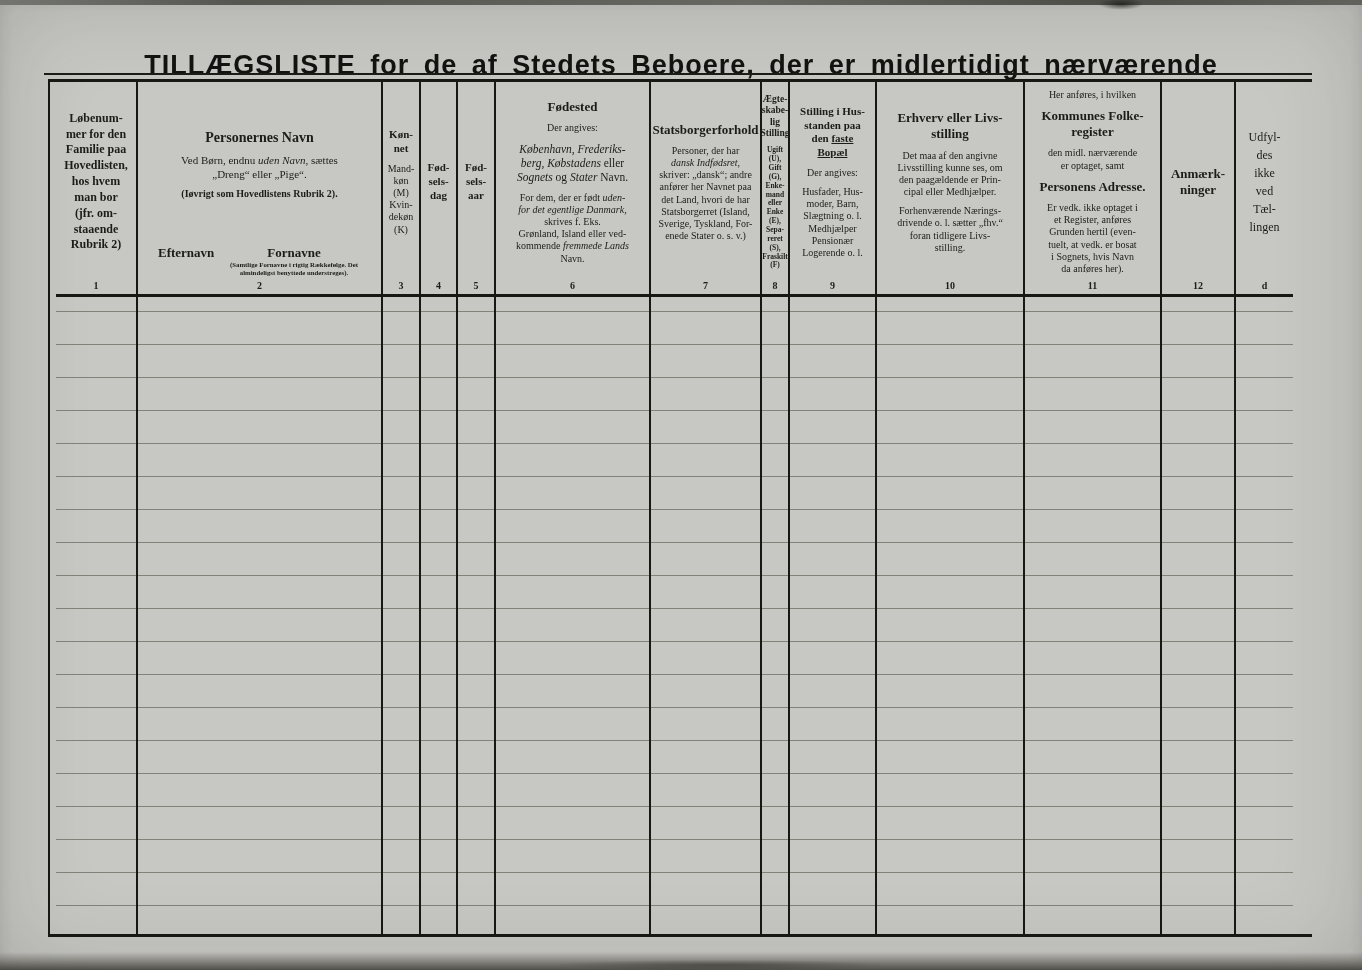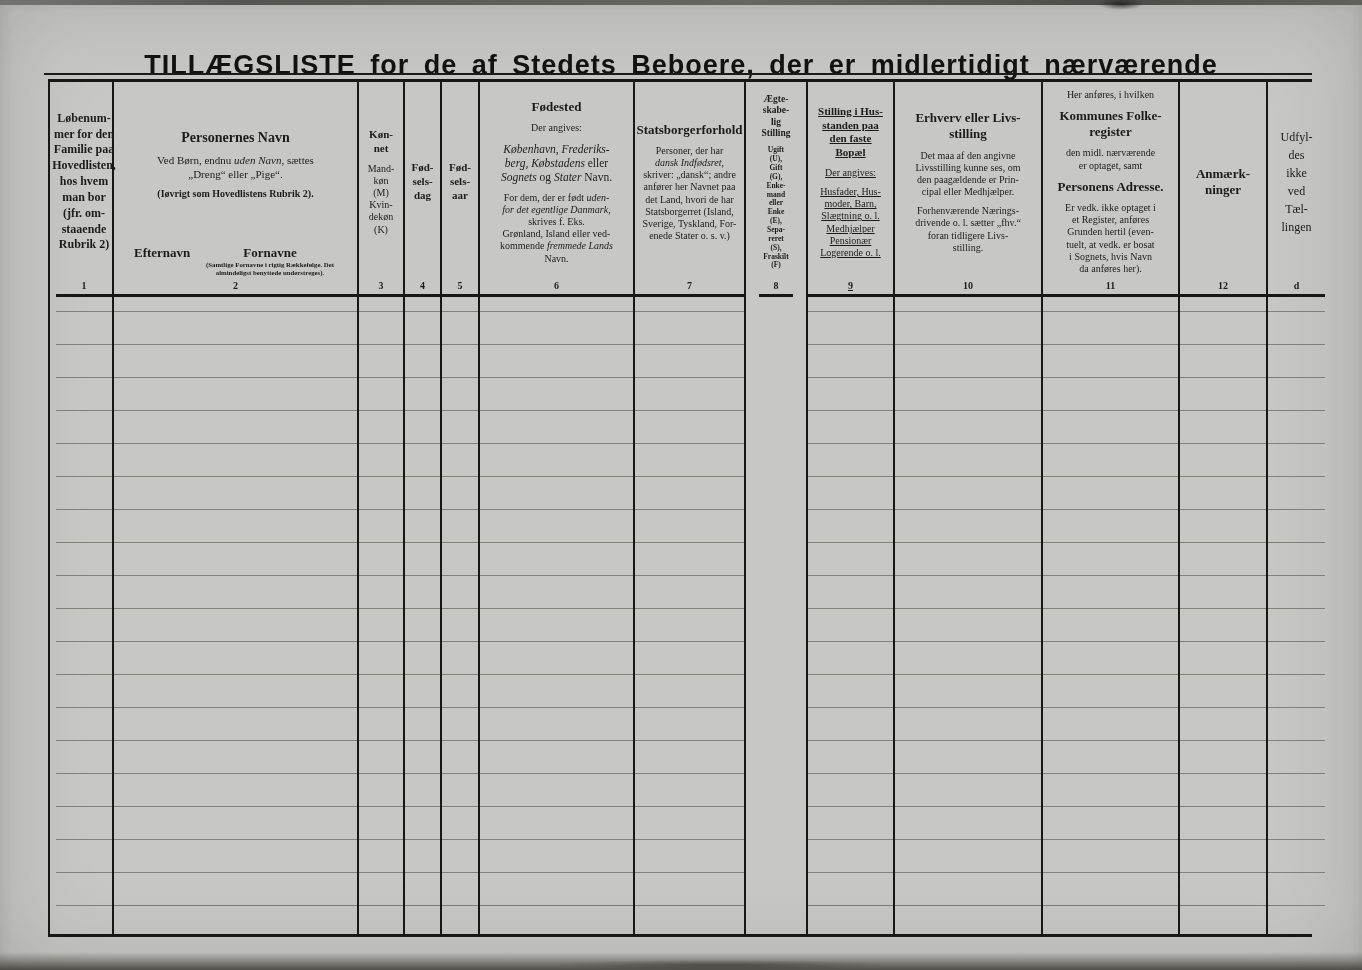--- a/index.html
+++ b/index.html
@@ -95,21 +95,21 @@
 <body>
 
 <div class="paper"></div>
 <div class="top-strip"></div>
 <div class="top-blob"></div>
 
 <h1 class="page-title">TILLÆGSLISTE for de af Stedets Beboere, der er midlertidigt nærværende</h1>
 <div class="title-rule"></div>
 
 <div class="census-table" id="census-table">
-    <div class="col" style="width: 64px; padding-left: 6px;">
+    <div class="col" style="width: 88px; padding-left: 6px;">
       <div class="hcell">
         <div class="hcontent">
           <div class="hblock ts1">
             <div class="hline"><span>Løbenum-</span></div>
             <div class="hline"><span>mer for den</span></div>
             <div class="hline"><span>Familie paa</span></div>
             <div class="hline"><span>Hovedlisten,</span></div>
             <div class="hline"><span>hos hvem</span></div>
             <div class="hline"><span>man bor</span></div>
             <div class="hline"><span>(jfr. om-</span></div>
@@ -139,21 +139,21 @@
           <div class="hf-left">Efternavn</div>
           <div class="hf-right">
             <div class="hf-right-title">Fornavne</div>
             <div class="hf-right-note">(Samtlige Fornavne i rigtig Rækkefølge. Det almindeligst benyttede understreges).</div>
           </div>
         </div>
         <div class="hnum">2</div>
       </div>
       <div class="cbody"></div>
     </div>
-    <div class="col" style="width: 46px;">
+    <div class="col" style="width: 38px;">
       <div class="hcell">
         <div class="hcontent">
           <div class="hblock ts">
             <div class="hline"><span>Køn-</span></div>
             <div class="hline"><span>net</span></div>
           </div>
           <div class="hblock ps">
             <div class="hline"><span>Mand-</span></div>
             <div class="hline"><span>køn</span></div>
             <div class="hline"><span>(M)</span></div>
@@ -233,21 +233,21 @@
             <div class="hline"><span>det Land, hvori de har</span></div>
             <div class="hline"><span>Statsborgerret (Island,</span></div>
             <div class="hline"><span>Sverige, Tyskland, For-</span></div>
             <div class="hline"><span>enede Stater o. s. v.)</span></div>
           </div>
         </div>
         <div class="hnum">7</div>
       </div>
       <div class="cbody"></div>
     </div>
-    <div class="col" style="width: 62px; align-items: center;">
+    <div class="col" style="width: 28px;">
       <div class="hcell">
         <div class="hcontent">
           <div class="hblock tt">
             <div class="hline"><span>Ægte-</span></div>
             <div class="hline"><span>skabe-</span></div>
             <div class="hline"><span>lig</span></div>
             <div class="hline"><span>Stilling</span></div>
           </div>
           <div class="hblock pt">
             <div class="hline"><span>Ugift</span></div>
@@ -263,21 +263,21 @@
             <div class="hline"><span>reret</span></div>
             <div class="hline"><span>(S),</span></div>
             <div class="hline"><span>Fraskilt</span></div>
             <div class="hline"><span>(F)</span></div>
           </div>
         </div>
         <div class="hnum">8</div>
       </div>
       <div class="cbody"></div>
     </div>
-    <div class="col" style="width: 87px; text-decoration: underline;">
+    <div class="col" style="width: 87px;">
       <div class="hcell">
         <div class="hcontent">
           <div class="hblock ts">
             <div class="hline"><span>Stilling i Hus-</span></div>
             <div class="hline"><span>standen paa</span></div>
             <div class="hline"><span>den </span><span class="un">faste</span></div>
             <div class="hline"><span class="un">Bopæl</span></div>
           </div>
           <div class="hblock ps">
             <div class="hline"><span>Der angives:</span></div>
@@ -342,21 +342,21 @@
             <div class="hline"><span>Grunden hertil (even-</span></div>
             <div class="hline"><span>tuelt, at vedk. er bosat</span></div>
             <div class="hline"><span>i Sognets, hvis Navn</span></div>
             <div class="hline"><span>da anføres her).</span></div>
           </div>
         </div>
         <div class="hnum">11</div>
       </div>
       <div class="cbody"></div>
     </div>
-    <div class="col" style="width: 88px;">
+    <div class="col" style="width: 74px;">
       <div class="hcell">
         <div class="hcontent">
           <div class="hblock t">
             <div class="hline"><span>Anmærk-</span></div>
             <div class="hline"><span>ninger</span></div>
           </div>
         </div>
         <div class="hnum">12</div>
       </div>
       <div class="cbody"></div>

